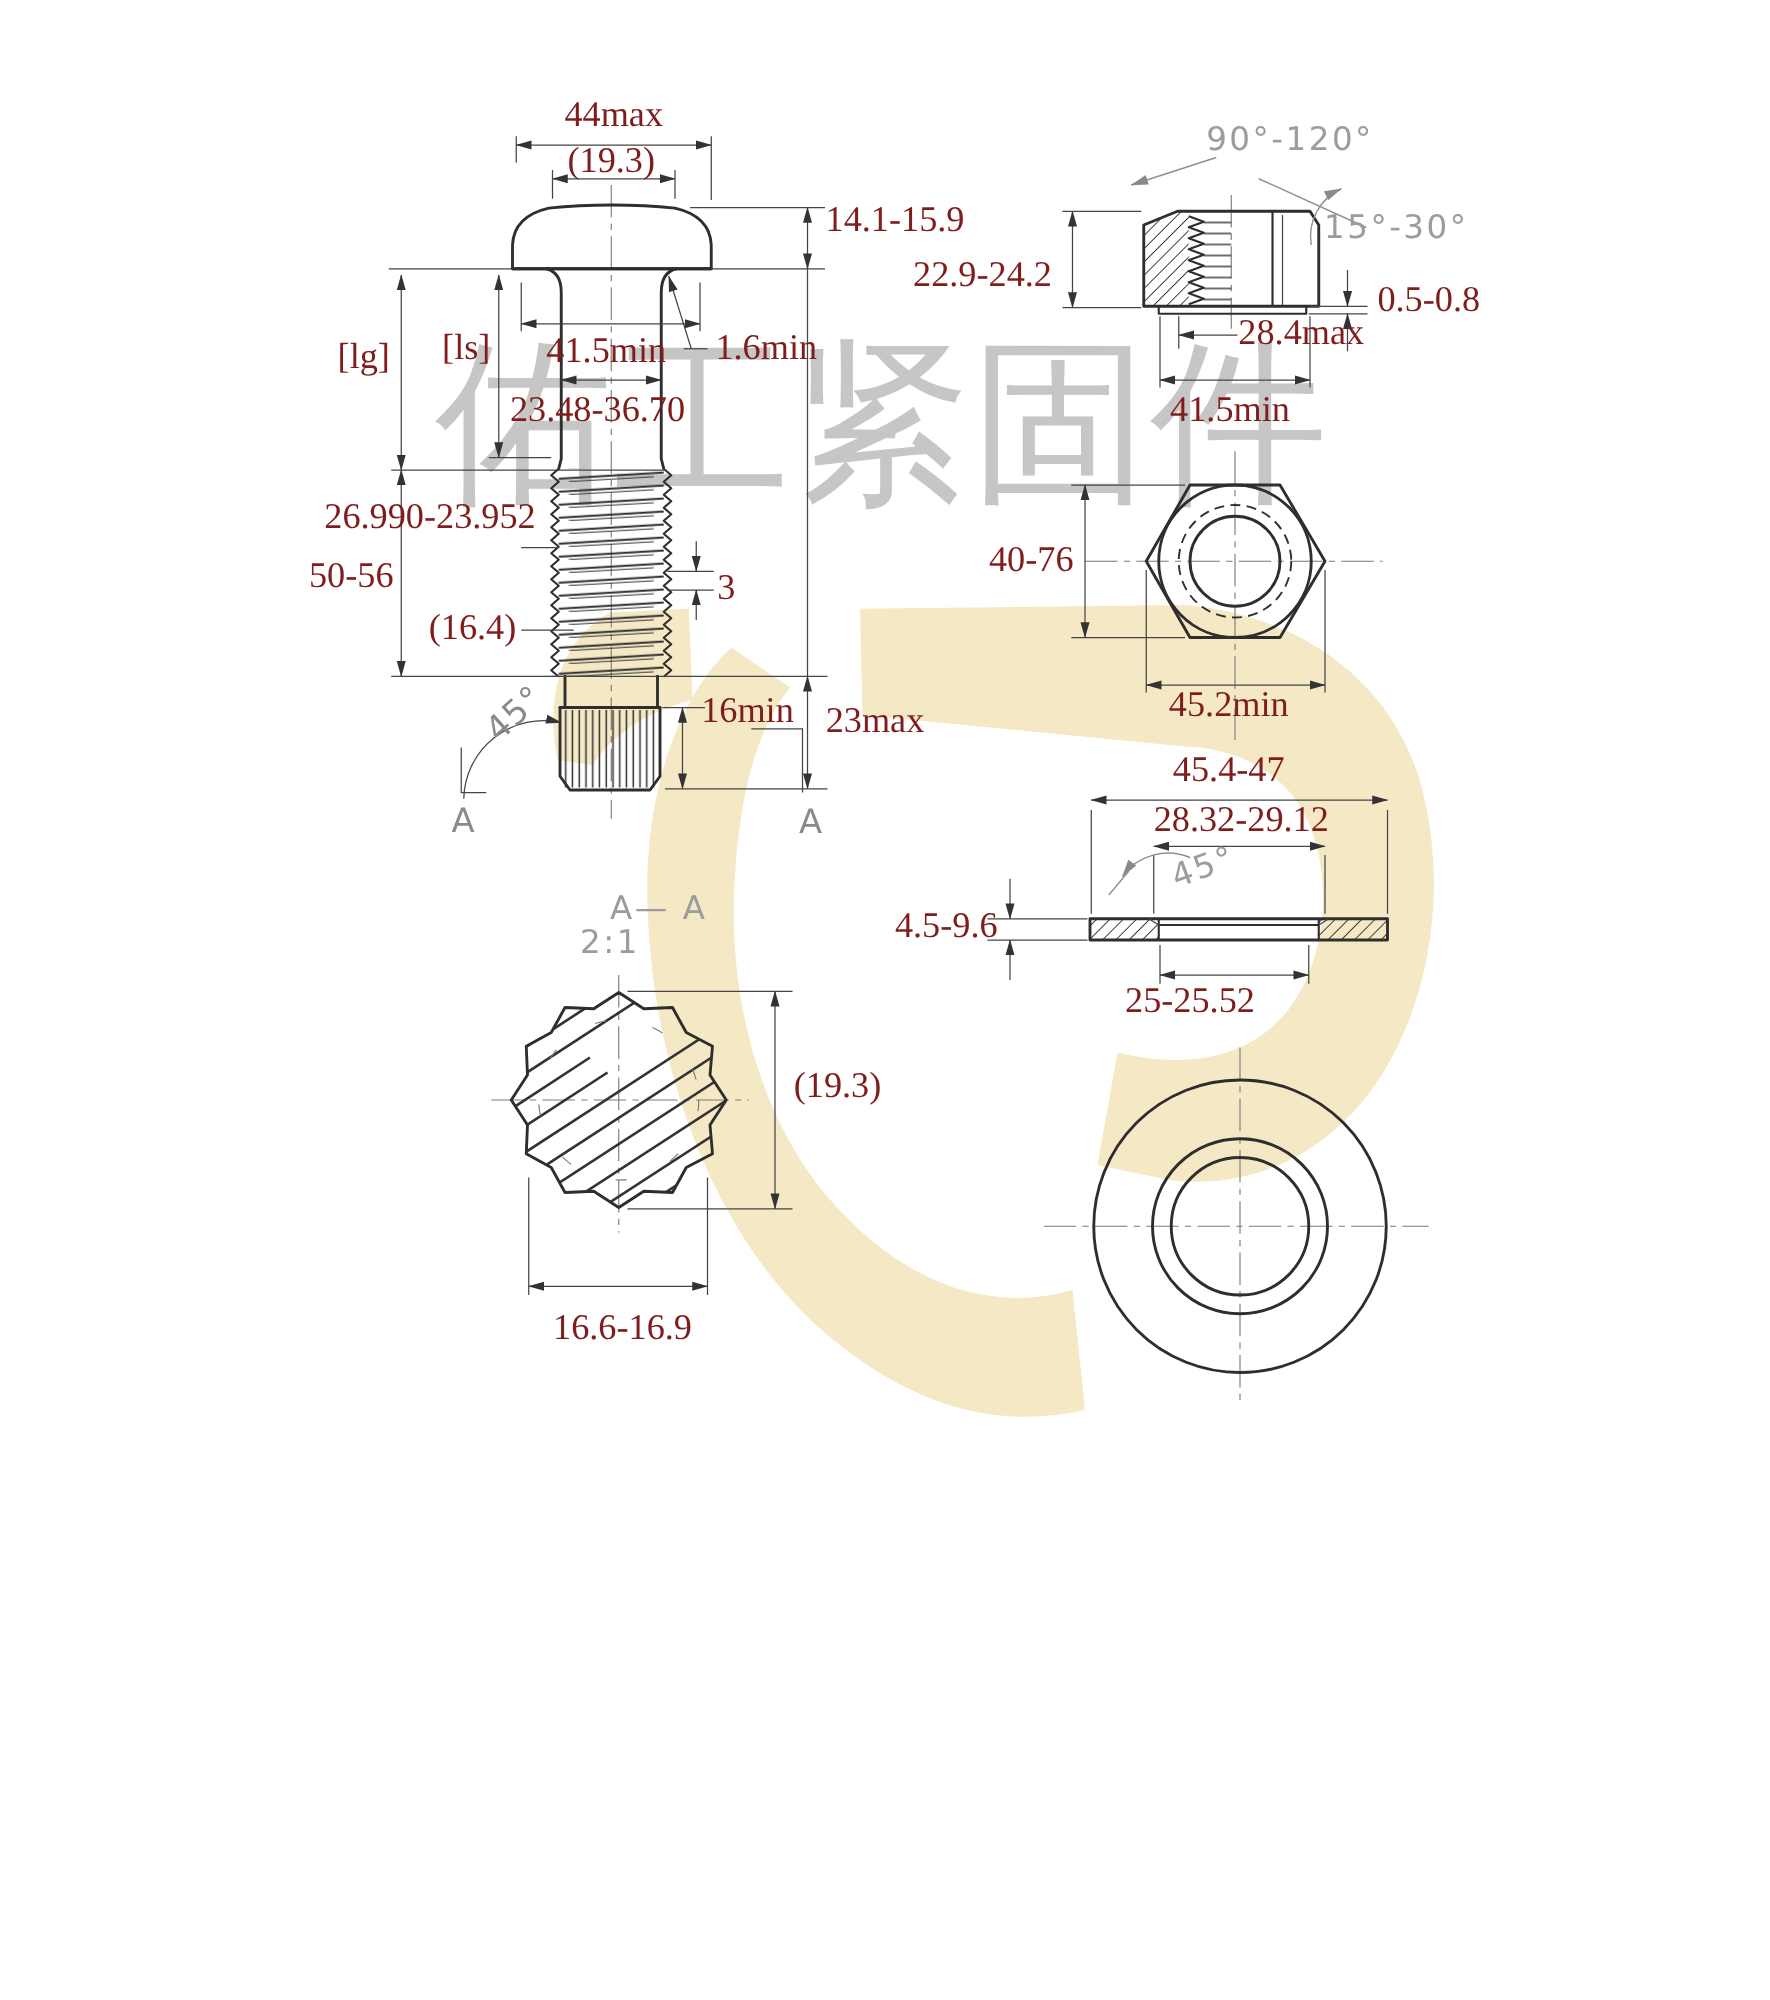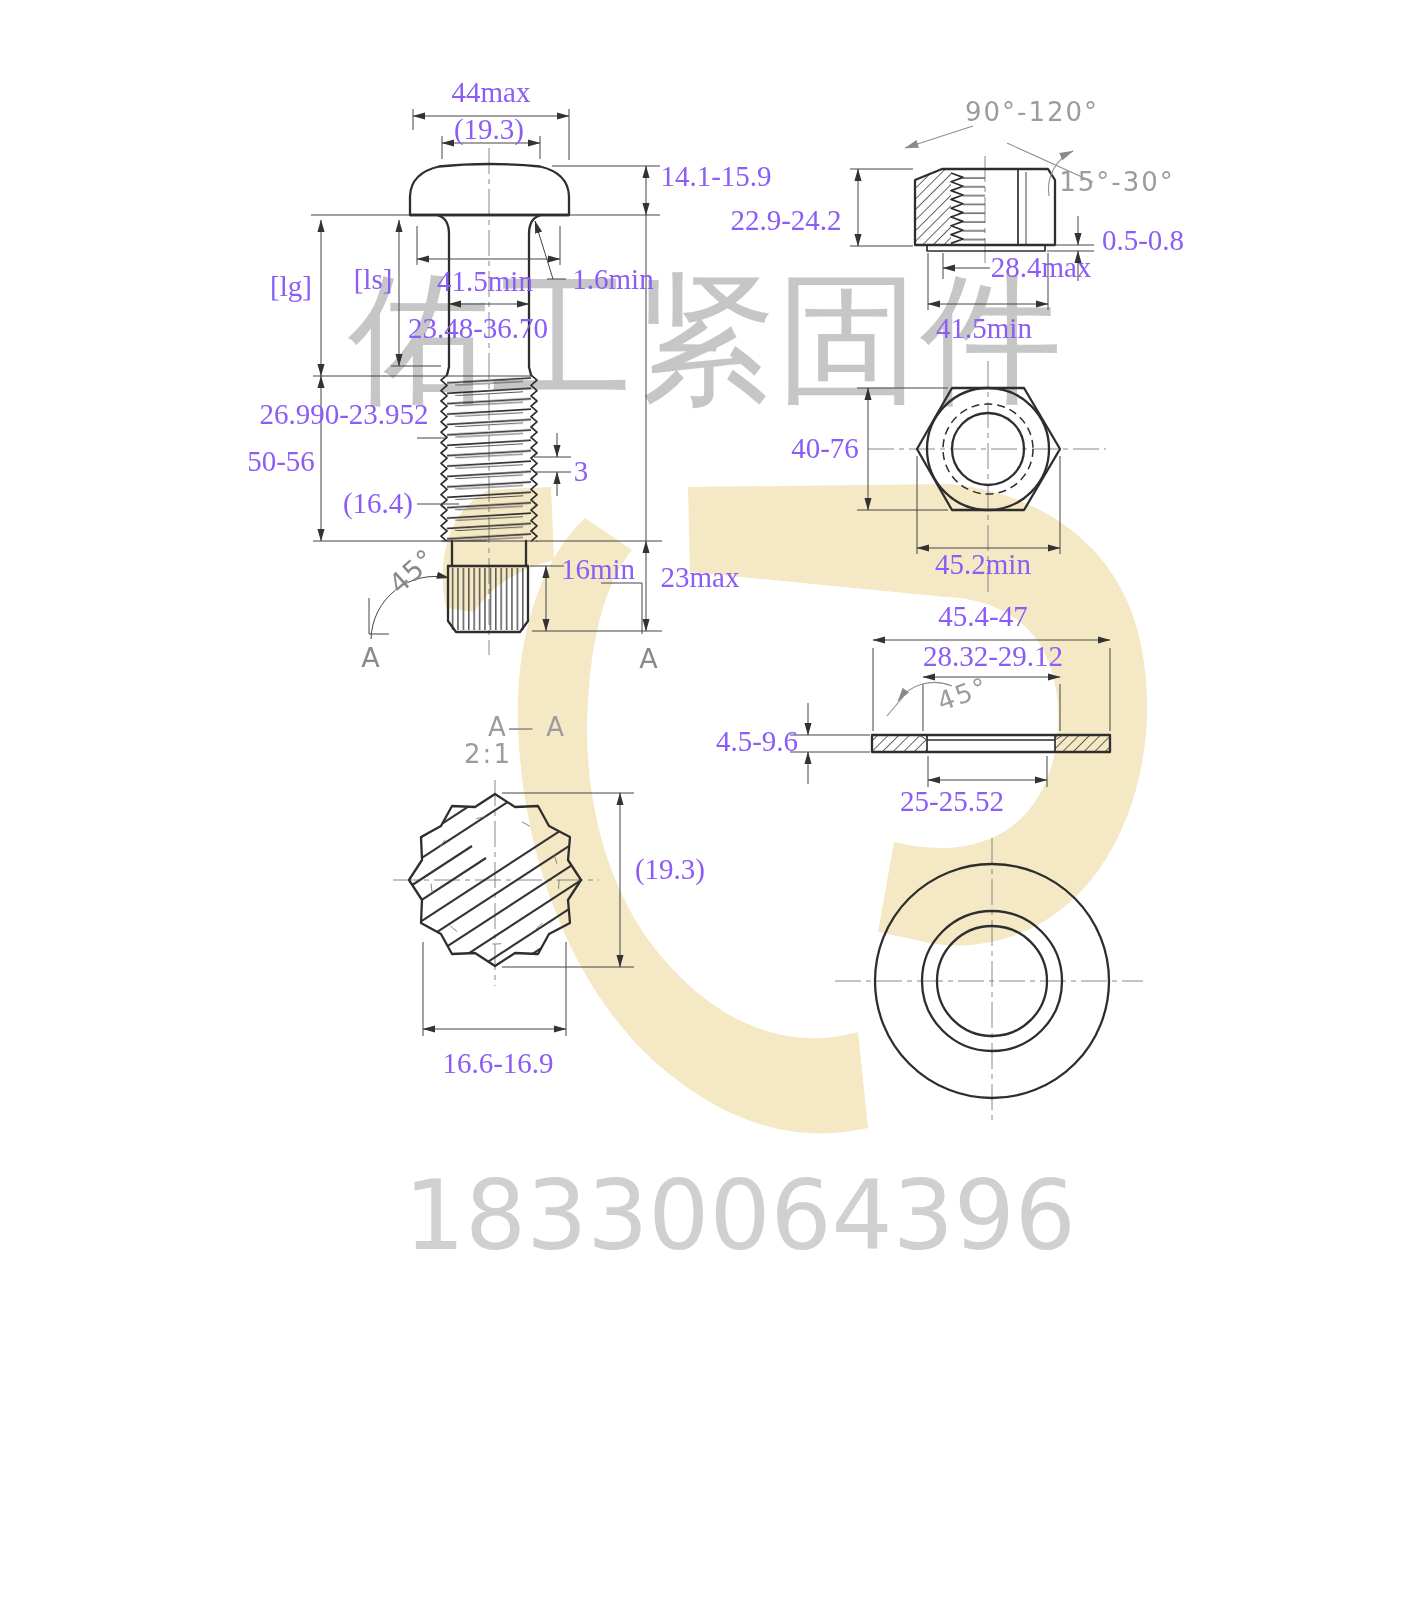--- a/index.html
+++ b/index.html
@@ -6,37 +6,36 @@
   .canvas{position:relative;width:1416px;height:1600px;background:#ffffff;overflow:hidden;
           font-family:"Liberation Serif", serif;}
   .wm-cn{position:absolute;left:348px;top:268px;font-size:142px;line-height:1;
          letter-spacing:1px;color:#c6c6c6;font-family:"Liberation Sans",sans-serif;
          white-space:nowrap;user-select:none;}
   .wm-ph{position:absolute;left:404px;top:1168px;font-size:96px;line-height:1;
          letter-spacing:0px;color:#d0d0d0;font-family:"DejaVu Sans",sans-serif;
          white-space:nowrap;user-select:none;}
   svg.draw{position:absolute;left:0;top:0;}
   .lbl{position:absolute;white-space:nowrap;transform:translate(-50%,-50%);}
-  .dimb{font:29px "Liberation Serif",serif;color:#8b5cf6;}
+  .dimb{font:29px "Liberation Serif",serif;color:#7f1d1d;}
   .cad{font:26px "DejaVu Sans",sans-serif;color:#9c9c9c;letter-spacing:2px;}
   .cadd{font:27px "DejaVu Sans",sans-serif;color:#8a8a8a;letter-spacing:1px;}
   .o{stroke:#2e2e2e;stroke-width:2.3;fill:none;stroke-linejoin:round;stroke-linecap:round;}
   .o2{stroke:#2e2e2e;stroke-width:1.7;fill:none;stroke-linejoin:round;}
   .t{stroke:#454545;stroke-width:1;fill:none;}
   .c{stroke:#7a7a7a;stroke-width:.9;fill:none;stroke-dasharray:26 5 5 5;}
   .g{stroke:#8f8f8f;stroke-width:1.1;fill:none;}
 </style>
 </head>
 <body>
 
 <div class="canvas">
 
   <div class="wm-cn">佑工紧固件</div>
 
-  <div class="wm-ph">18330064396</div>
 
   <svg class="draw" width="1416" height="1600" viewBox="0 0 1416 1600">
     <defs>
       <marker id="mA" viewBox="0 0 12 8" refX="11.5" refY="4" markerWidth="13" markerHeight="8.5" orient="auto-start-reverse">
           <path d="M0,0.6 L12,4 L0,7.4 Z" fill="#333"></path>
         </marker>
       <marker id="mG" viewBox="0 0 12 8" refX="11.5" refY="4" markerWidth="13" markerHeight="8.5" orient="auto-start-reverse">
           <path d="M0,0.6 L12,4 L0,7.4 Z" fill="#8a8a8a"></path>
         </marker>
       <pattern id="hat" width="7.5" height="7.5" patternUnits="userSpaceOnUse" patternTransform="rotate(45)">

